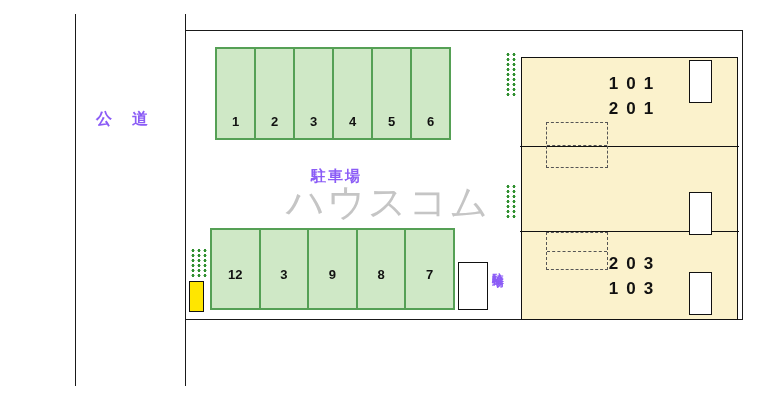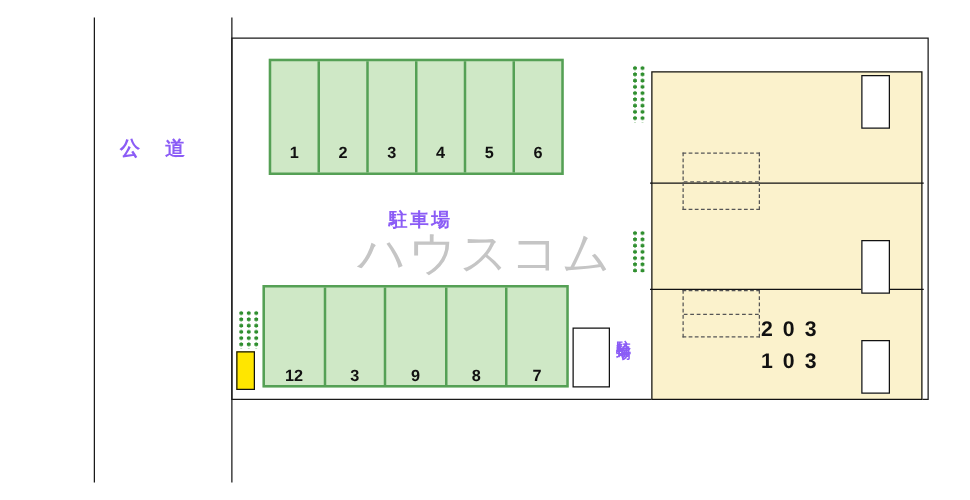--- a/index.html
+++ b/index.html
@@ -22,21 +22,21 @@
   .lot-label{left:311px;top:167px;font-size:15px;letter-spacing:2px}
   .bicycle-label{left:490px;top:263px;font-size:11.5px;writing-mode:vertical-rl;text-orientation:upright;letter-spacing:2px}
 
   
   .parking{position:absolute;display:flex;background:var(--parking_fill);border:2px solid var(--parking_border)}
   .parking .stall{flex:1;border-right:2px solid var(--parking_border);display:flex;justify-content:center}
   .parking .stall:last-child{border-right:none}
   .parking.top{left:215px;top:47px;width:236px;height:93px}
   .parking.top .stall{align-items:flex-end;padding-bottom:9px}
   .parking.bottom{left:210px;top:228px;width:245px;height:82px}
-  .parking.bottom .stall{align-items:flex-end;padding-top:10px}
+  .parking.bottom .stall{align-items:center;padding-top:10px}
   .stall span{font-size:13px;font-weight:bold}
 
   
   .shrub{position:absolute;background-image:radial-gradient(circle,var(--shrub) 1.4px,transparent 1.6px);background-size:6px 5px}
   .shrub.a{left:190px;top:248px;width:18px;height:31px}
   .shrub.b{left:505px;top:52px;width:13px;height:46px}
   .shrub.c{left:505px;top:184px;width:13px;height:34px}
 
   
   .garbage-box{position:absolute;left:189px;top:281px;width:15px;height:31px;background:var(--garbage_fill);border:1.3px solid #111;z-index:3}
@@ -122,20 +122,24 @@
         <i></i>
       </div>
     <div class="stairs" style="left:24px;top:174px;width:62px;height:38px">
         <i></i>
       </div>
 
     <div class="balcony" style="top:2px"></div>
     <div class="balcony" style="top:134px"></div>
     <div class="balcony" style="top:214px"></div>
 
+    <div class="unit-label" style="top:13px">
+      <div>101</div>
+      <div>201</div>
+    </div>
     <div class="unit-label" style="top:193px">
       <div>203</div>
       <div>103</div>
     </div>
   </div>
 
   <div class="watermark">ハウスコム</div>
 
 </div>
 

